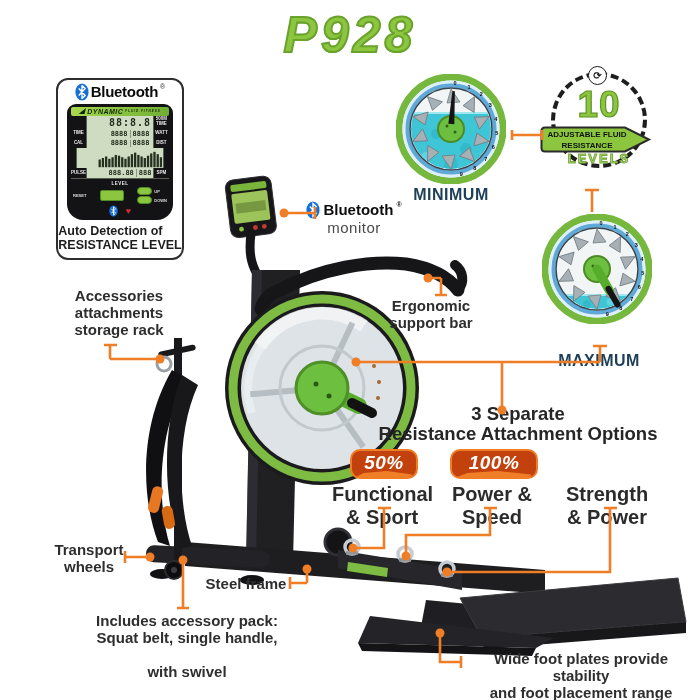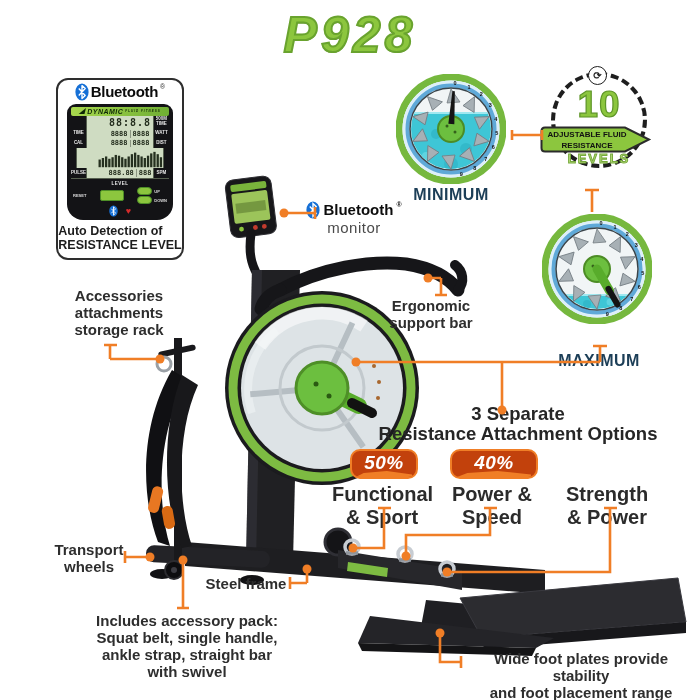--- a/index.html
+++ b/index.html
@@ -449,35 +449,35 @@
     <span>wheels</span>
   </div>
 
   <div class="abs co" style="left:203px;top:575px;width:86px;z-index:2;">
     <span>Steel frame</span>
   </div>
 
   <div class="abs co" style="left:70px;top:612px;width:234px;z-index:2;">
     <span>Includes accessory pack:</span><br>
     <span>Squat belt, single handle,</span><br>
-    <span>ankle strap, straight bar</span><br>
+    <br>
     <span>with swivel</span>
   </div>
 
   <div class="abs co" style="left:464px;top:650px;width:234px;z-index:2;">
     <span>Wide foot plates provide stability</span><br>
     <span>and foot placement range</span>
   </div>
 
   <div class="abs res-head" style="z-index:2;">
     <span>3 Separate</span><br>
     <span>Resistance Attachment Options</span>
   </div>
   <div class="abs pct-badge" style="left:350px;top:449px;width:64px;z-index:2;">50%</div>
-  <div class="abs pct-badge" style="left:450px;top:449px;width:84px;z-index:2;">40%</div>
+  <div class="abs pct-badge" style="left:450px;top:449px;width:84px;z-index:2;">100%</div>
   <div class="abs pct-lab" style="left:332px;top:483px;width:100px;z-index:2;">
     <span>Functional</span><br><span>&amp; Sport</span>
   </div>
   <div class="abs pct-lab" style="left:442px;top:483px;width:100px;z-index:2;">
     <span>Power &amp;</span><br><span>Speed</span>
   </div>
   <div class="abs pct-lab" style="left:557px;top:483px;width:100px;z-index:2;">
     <span>Strength</span><br><span>&amp; Power</span>
   </div>
 

